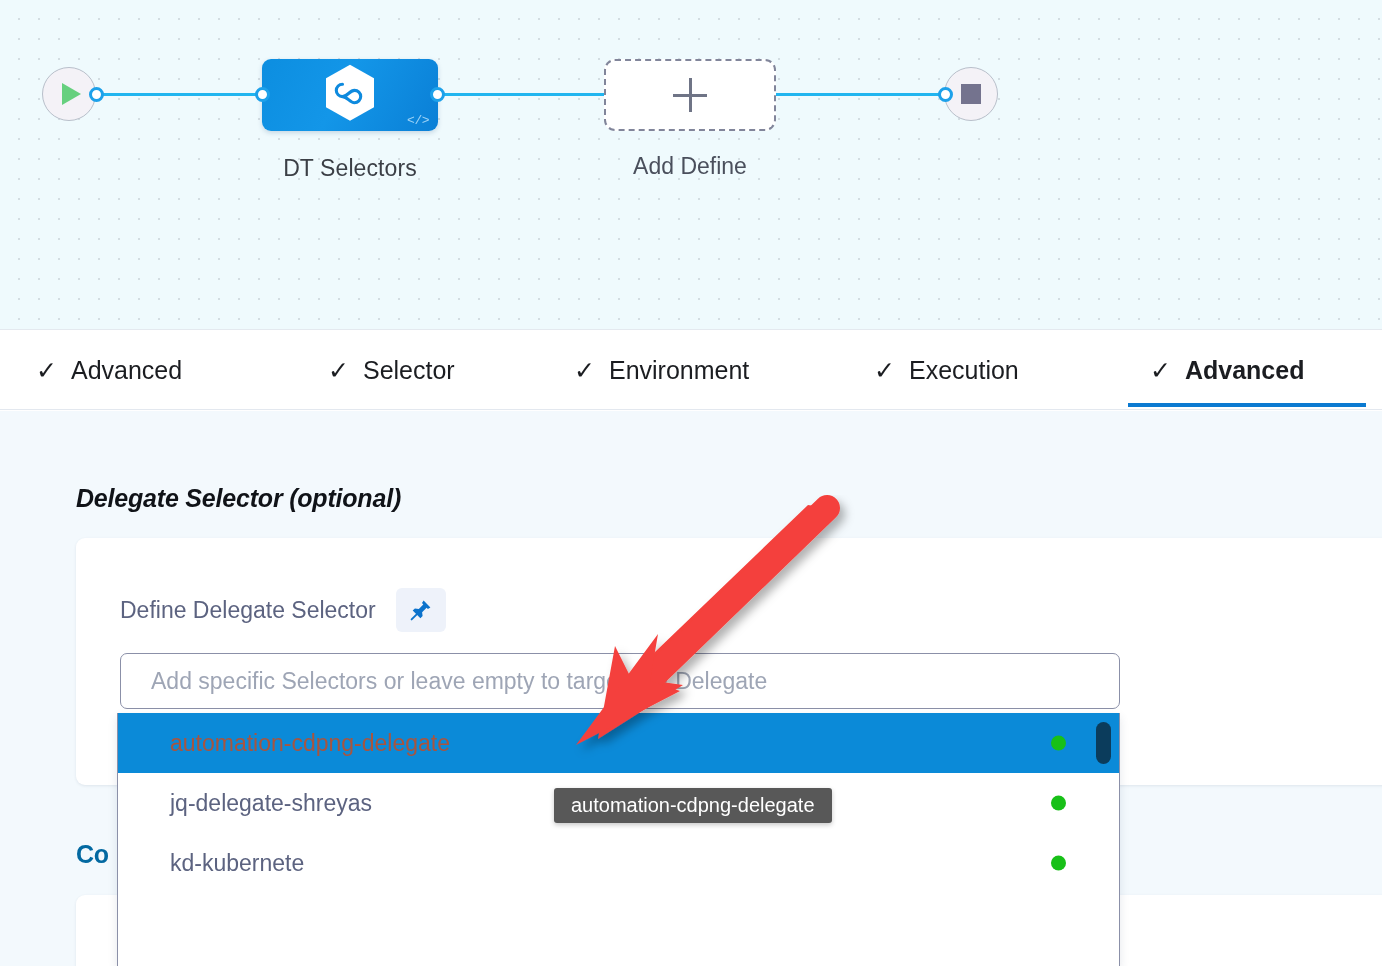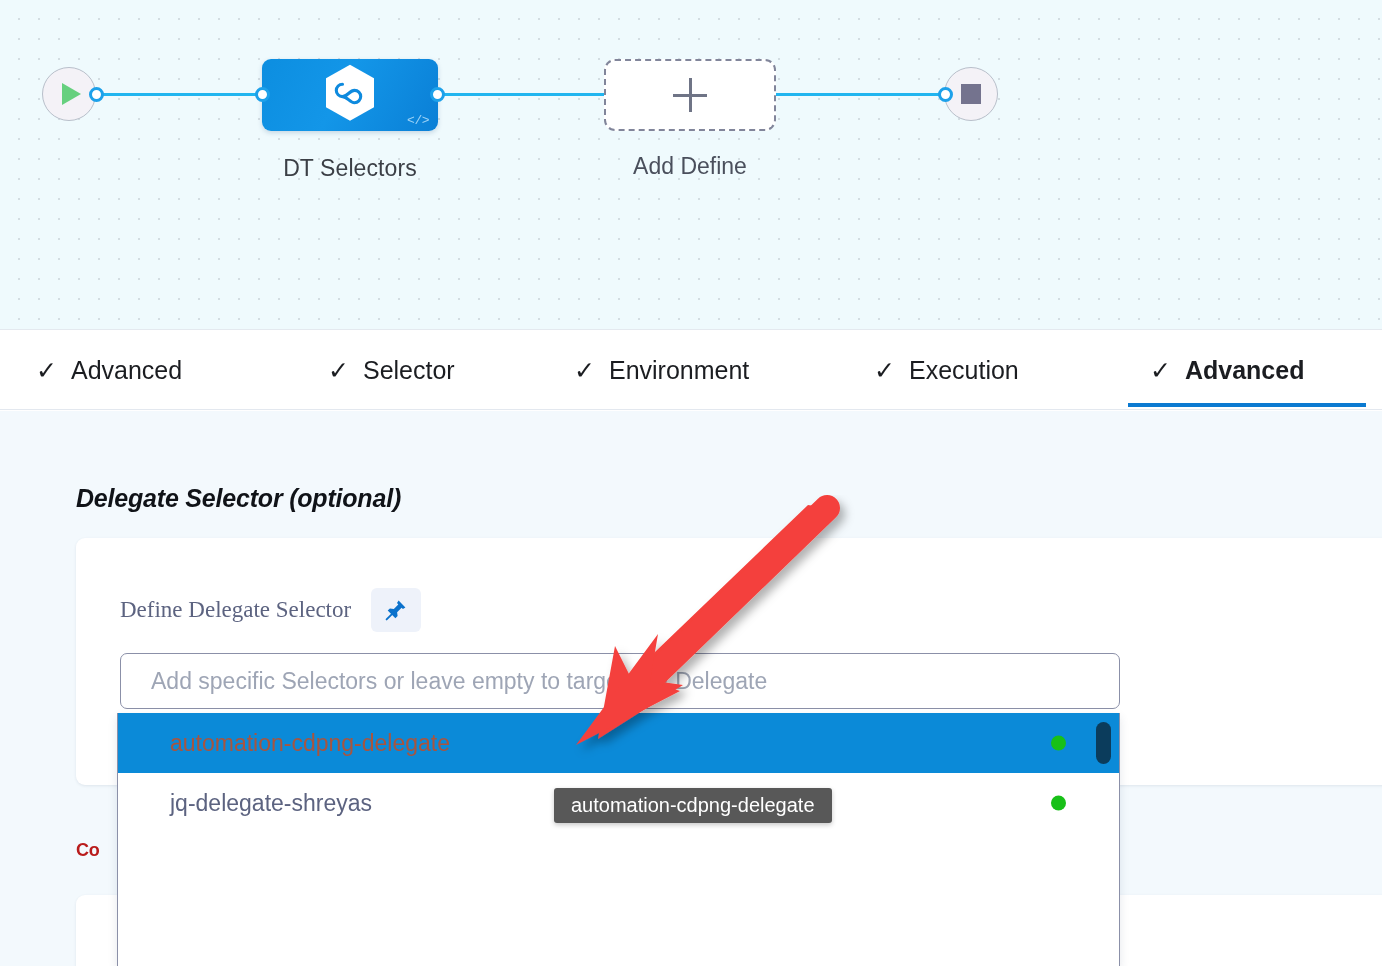--- a/index.html
+++ b/index.html
@@ -103,36 +103,36 @@
   .body-bg {
     position: absolute; left: 0; top: 411px; width: 1382px; height: 555px;
     background: #f3f9fd;
   }
   .section-title {
     position: absolute; left: 76px; top: 484px;
     font-size: 25px; font-weight: bold; color: #101318; letter-spacing: -.2px; font-style: italic;
   }
   .section-title-2 {
     position: absolute; left: 76px; top: 840px;
-    font-size: 18px; font-weight: bold; color: #b91c1c; letter-spacing: -.2px;
+    font-size: 25px; font-weight: bold; color: #0369a1; letter-spacing: -.2px;
   }
 
   .card {
     position: absolute; left: 76px; width: 1330px;
     background: #ffffff; border-radius: 9px;
     box-shadow: 0 1px 3px rgba(40,60,90,.10);
   }
   .card-1 { top: 538px; height: 247px; }
   .card-2 { top: 895px; height: 120px; }
 
   .field-label-row {
     position: absolute; left: 120px; top: 588px;
     display: flex; align-items: center; gap: 20px;
   }
-  .field-label { font-size: 23px; color: #5c6380; font-family: Liberation Serif, serif; }
+  .field-label { font-size: 23px; color: #5c6380; }
   .pin-btn {
     width: 50px; height: 44px; border-radius: 6px;
     background: #eef2fa; display: flex; align-items: center; justify-content: center;
     cursor: pointer;
   }
 
   
   .ms-input {
     position: absolute; left: 120px; top: 653px; width: 1000px; height: 56px;
     background: #ffffff; border: 1.6px solid #8b90a8; border-radius: 7px;
@@ -269,20 +269,24 @@
     <span class="ms-placeholder">Add specific Selectors or leave empty to target any Delegate</span>
   </div>
 
   <div class="ms-list">
     <div class="ms-opt selected">
       <span class="opt-text">automation-cdpng-delegate</span>
       <span class="dot-green"></span>
     </div>
     <div class="ms-opt">
       <span class="opt-text">jq-delegate-shreyas</span>
+      <span class="dot-green"></span>
+    </div>
+    <div class="ms-opt">
+      <span class="opt-text">kd-kubernete</span>
       <span class="dot-green"></span>
     </div>
     <div class="ms-scroll-thumb"></div>
   </div>
 
   <div class="tooltip">
     <span>automation-cdpng-delegate</span>
   </div>
 
   <svg class="arrow-svg" viewBox="0 0 340 270">

